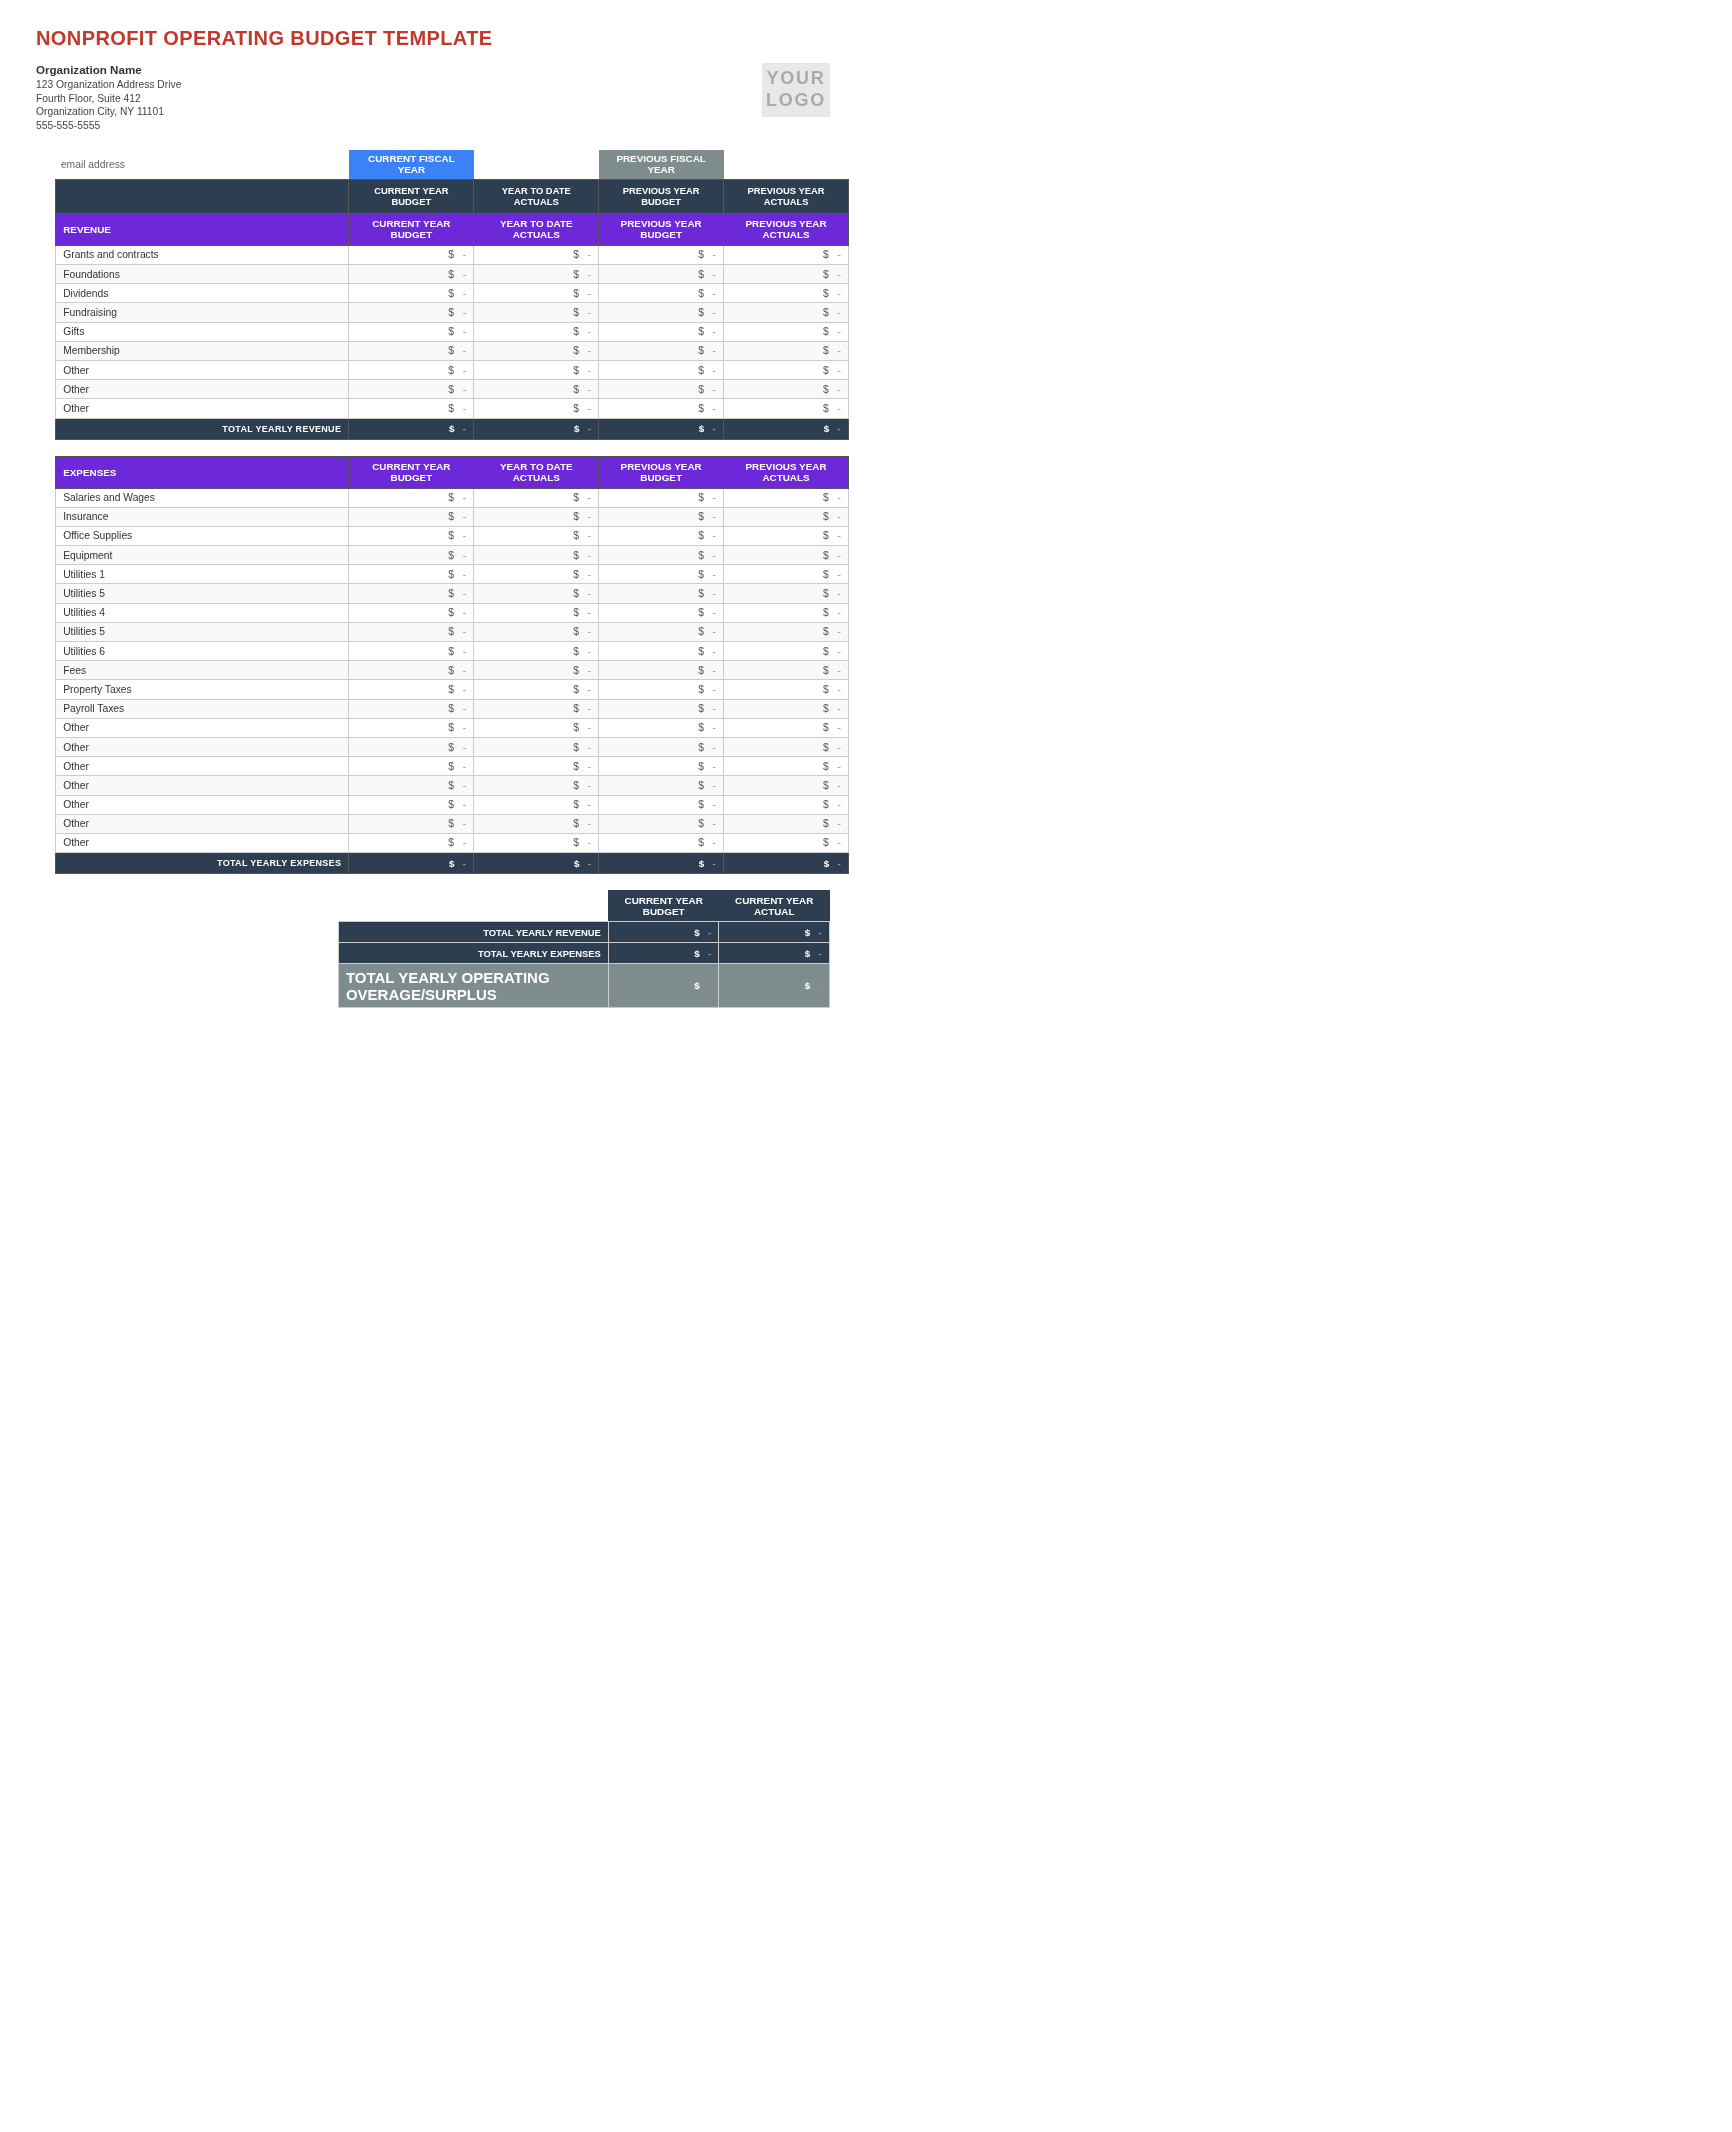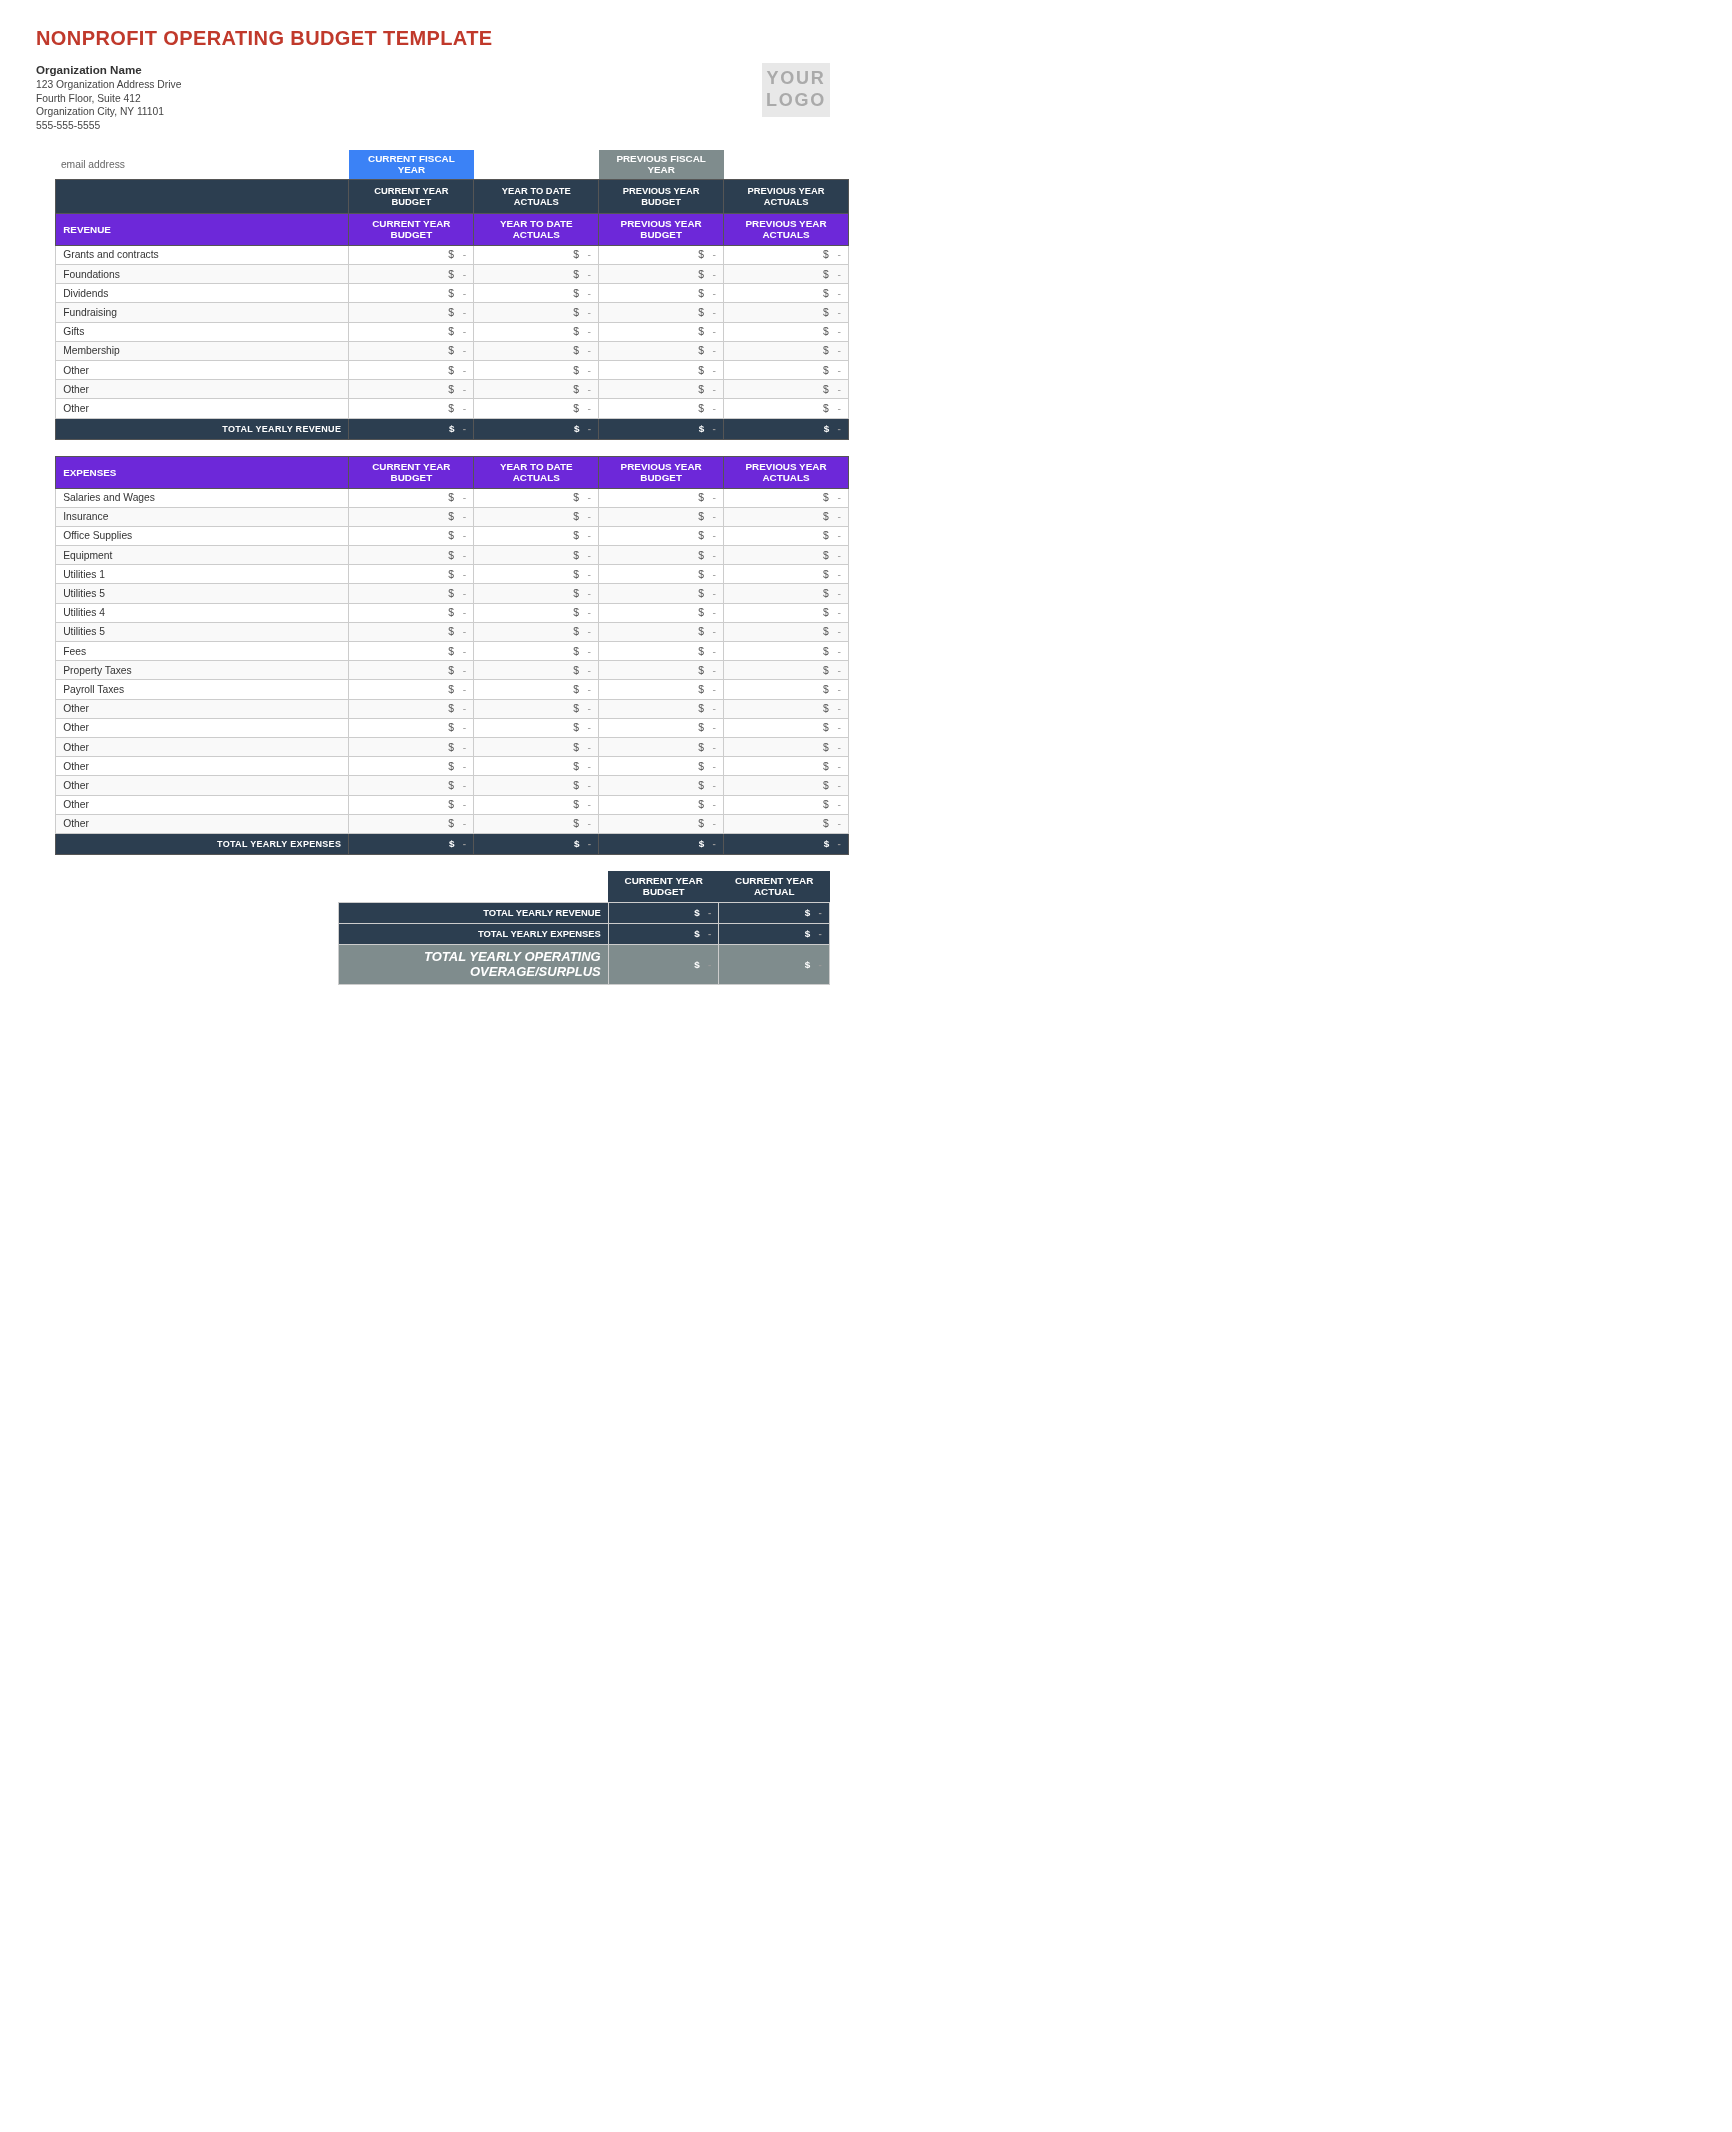--- a/index.html
+++ b/index.html
@@ -168,23 +168,21 @@
     }
     .summary-data-row td.money-val {
       text-align: right;
     }
     .summary-surplus-row td {
       background: #7f8c8d;
       color: #fff;
       font-weight: bold;
     }
     .summary-surplus-row td.row-label {
-      text-align: right;
-      font-size: 13px;
-      font-style: italic;
+      font-size: 15px;
     }
     .summary-surplus-row td.money-val {
       text-align: right;
     }
     .dash { color: #999; }
   </style>
 </head>
 <body>
 
 <div class="page-title">NONPROFIT OPERATING BUDGET TEMPLATE</div>
@@ -374,20 +372,27 @@
   </tr>
       <tr class="data-row">
     <td class="money-label">Utilities 4</td>
     <td class="money">$&nbsp;&nbsp;&nbsp;<span class="dash">-</span></td>
     <td class="money">$&nbsp;&nbsp;&nbsp;<span class="dash">-</span></td>
     <td class="money">$&nbsp;&nbsp;&nbsp;<span class="dash">-</span></td>
     <td class="money">$&nbsp;&nbsp;&nbsp;<span class="dash">-</span></td>
   </tr>
       <tr class="data-row">
     <td class="money-label">Utilities 5</td>
+    <td class="money">$&nbsp;&nbsp;&nbsp;<span class="dash">-</span></td>
+    <td class="money">$&nbsp;&nbsp;&nbsp;<span class="dash">-</span></td>
+    <td class="money">$&nbsp;&nbsp;&nbsp;<span class="dash">-</span></td>
+    <td class="money">$&nbsp;&nbsp;&nbsp;<span class="dash">-</span></td>
+  </tr>
+      <tr class="data-row">
+    <td class="money-label">Utilities 6</td>
     <td class="money">$&nbsp;&nbsp;&nbsp;<span class="dash">-</span></td>
     <td class="money">$&nbsp;&nbsp;&nbsp;<span class="dash">-</span></td>
     <td class="money">$&nbsp;&nbsp;&nbsp;<span class="dash">-</span></td>
     <td class="money">$&nbsp;&nbsp;&nbsp;<span class="dash">-</span></td>
   </tr>
       <tr class="data-row">
     <td class="money-label">Fees</td>
     <td class="money">$&nbsp;&nbsp;&nbsp;<span class="dash">-</span></td>
     <td class="money">$&nbsp;&nbsp;&nbsp;<span class="dash">-</span></td>
     <td class="money">$&nbsp;&nbsp;&nbsp;<span class="dash">-</span></td>

